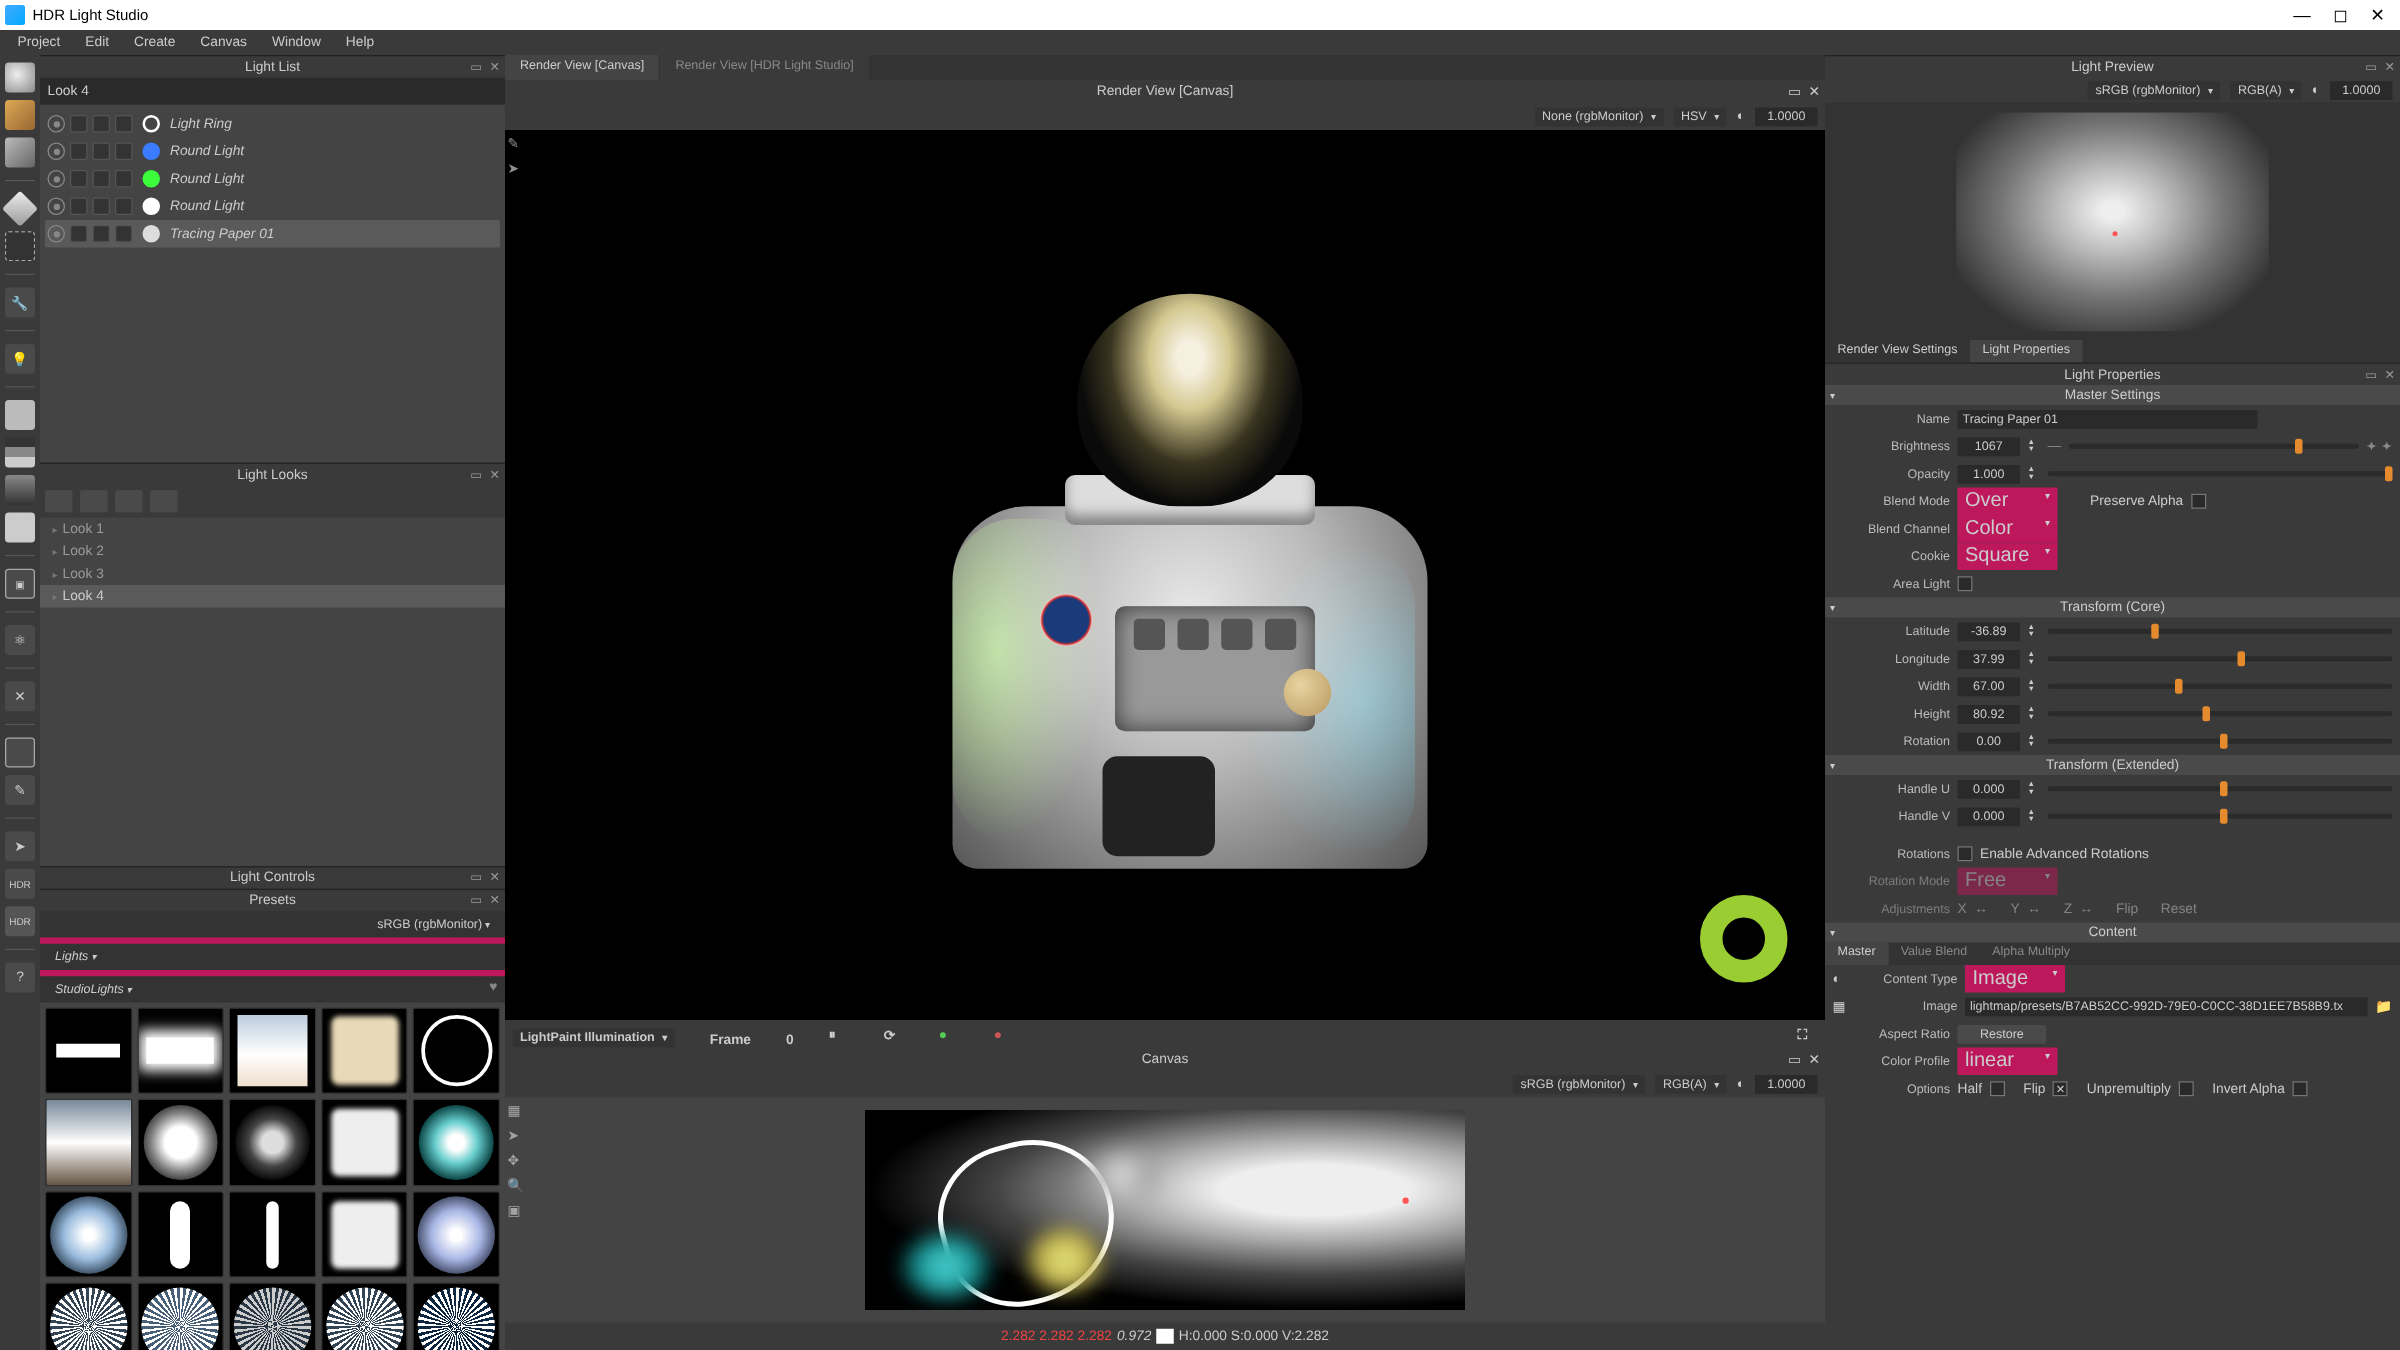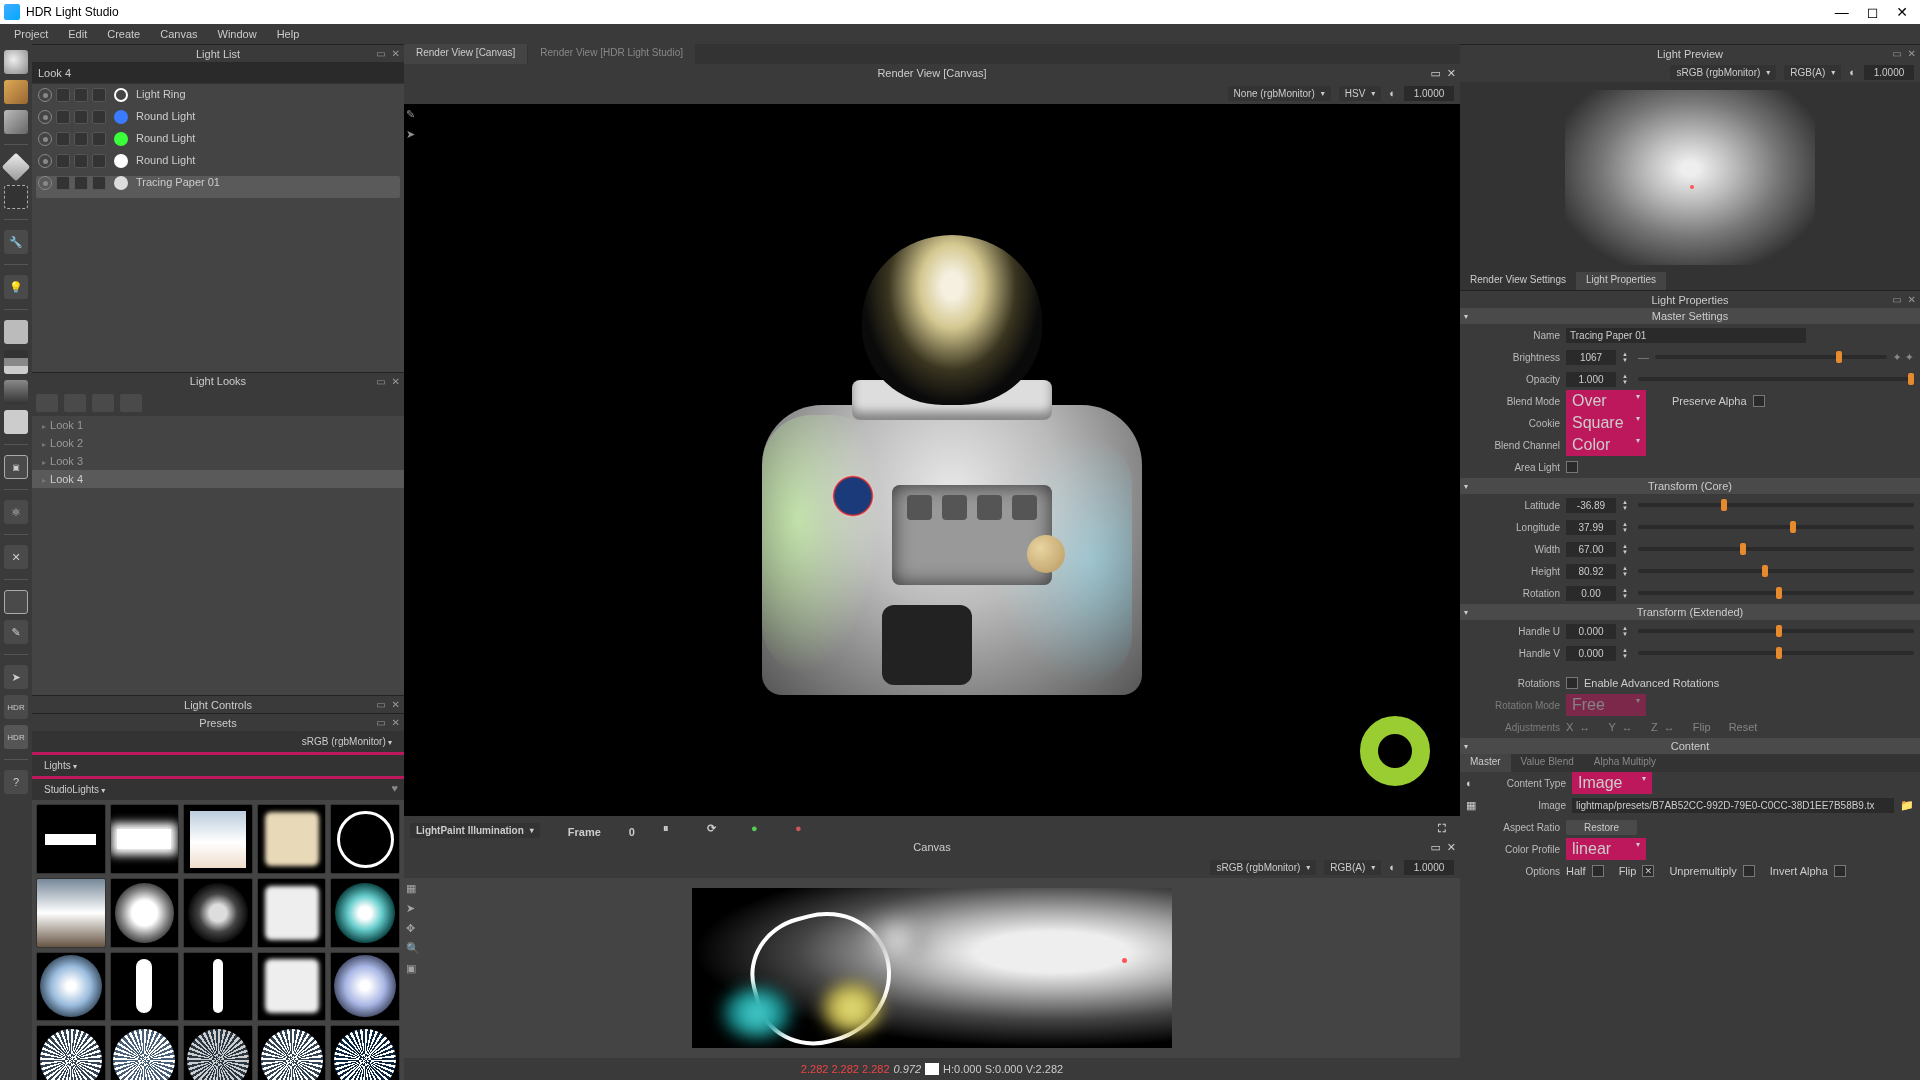--- a/index.html
+++ b/index.html
@@ -16,36 +16,36 @@
 .tool { width:24px; height:24px; background:#4a4a4a; border-radius:3px; cursor:pointer; display:flex; align-items:center; justify-content:center; }
 .tool-sep { height:1px; width:24px; background:#555; margin:4px 0; }
 .left-col { width:372px; display:flex; flex-direction:column; }
 .panel-header { background:#3a3a3a; height:18px; display:flex; align-items:center; justify-content:center; position:relative; border-top:1px solid #222; }
 .panel-header .title { font-size:11px; }
 .panel-header .ctrls { position:absolute; right:4px; display:flex; gap:6px; }
 .panel-header .ctrls span { cursor:pointer; font-size:10px; color:#999; }
 .panel-body { background:#444; flex:1; overflow:hidden; }
 .look-row { background:#2a2a2a; height:22px; display:flex; align-items:center; padding:0 6px; border-bottom:1px solid #333; gap:8px; }
 .light-list-body { padding:4px; }
-.light-row { display:flex; height:22px; gap:4px; padding:0 2px; }
+.light-row { display:flex; align-items:center; height:22px; gap:4px; padding:0 2px;font-style:italic; }
 .light-row.sel { background:#5a5a5a; border-radius:2px; }
 .lr-ico { width:14px; height:14px; background:#333; border:1px solid #555; border-radius:2px; cursor:pointer; }
 .lr-eye { width:14px; height:14px; border:1px solid #888; border-radius:50%; cursor:pointer; display:flex; align-items:center; justify-content:center; }
 .lr-eye::after { content:''; width:5px; height:5px; background:#888; border-radius:50%; }
 .lr-swatch { width:14px; height:14px; border-radius:50%; margin-left:4px; }
 .lr-name { margin-left:4px; }
 .looks-toolbar { display:flex; gap:6px; padding:4px; background:#3a3a3a; }
 .looks-toolbar .btn { width:22px; height:18px; background:#4a4a4a; border-radius:2px; cursor:pointer; }
 .look-item { padding:3px 10px; font-size:11px; color:#999; cursor:pointer; }
 .look-item::before { content:'▸'; font-size:8px; margin-right:4px; color:#777; }
 .look-item.sel { background:#5a5a5a; color:#ccc; }
 .presets-top { display:flex; justify-content:flex-end; padding:3px 6px; gap:4px; }
 .preset-dd { background:#333; padding:2px 6px; border-radius:2px; cursor:pointer; font-size:10px; }
 .preset-dd::after { content:' ▾'; font-size:8px; }
-.presets-filter { display:flex; padding:3px 6px; gap:6px; align-items:flex-start; border-top:3px solid #be185d; }
+.presets-filter { display:flex; padding:3px 6px; gap:6px; align-items:flex-start; border-top:5px solid #be185d;font-style:italic; }
 .presets-grid { display:grid; grid-template-columns:repeat(5,1fr); gap:4px; padding:4px; overflow-y:auto; }
 .preset-thumb { aspect-ratio:1; background:#000; border:1px solid #333; border-radius:2px; cursor:pointer; position:relative; overflow:hidden; }
 .center-col { flex:1; display:flex; flex-direction:column; background:#3a3a3a; }
 .tabs { display:flex; height:20px; background:#333; }
 .tab { padding:3px 12px; background:#444; margin-right:1px; cursor:pointer; font-size:10px; }
 .tab.inactive { background:#3a3a3a; color:#888; }
 .view-header { background:#3a3a3a; height:18px; display:flex; align-items:center; justify-content:center; position:relative; }
 .view-header .ctrls { position:absolute; right:4px; display:flex; gap:6px; font-size:10px; }
 .view-toolbar { background:#3a3a3a; height:22px; display:flex; align-items:center; justify-content:flex-end; padding:0 6px; gap:8px; }
 .dd { background:#333; padding:2px 6px; border-radius:2px; cursor:pointer; font-size:10px; display:inline-flex; align-items:center; }
@@ -498,26 +498,26 @@
           <div class="slider-handle" style="right:0;"></div>
         </div>
       </div>
   <div class="prop-row">
         <span class="prop-label">Blend Mode</span>
         <span class="prop-dd">Over</span>
         <span style="margin-left:20px;">Preserve Alpha</span>
         <span class="cb"></span>
       </div>
   <div class="prop-row">
+        <span class="prop-label">Blend Channel</span>
+        <span class="prop-dd">Color</span>
+      </div>
+  <div class="prop-row">
         <span class="prop-label">Cookie</span>
         <span class="prop-dd">Square</span>
-      </div>
-  <div class="prop-row">
-        <span class="prop-label">Blend Channel</span>
-        <span class="prop-dd">Color</span>
       </div>
   <div class="prop-row">
         <span class="prop-label">Area Light</span>
         <span class="cb"></span>
       </div>
 
   <div class="section-head">
         <span class="arrow">▾</span>
         <span>Transform (Core)</span>
       </div>

